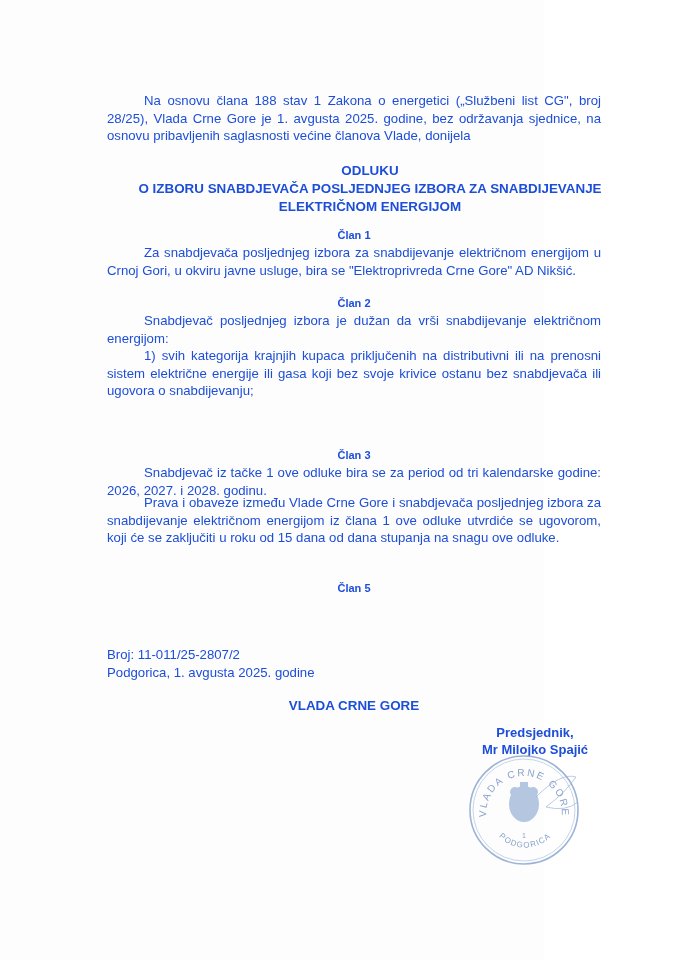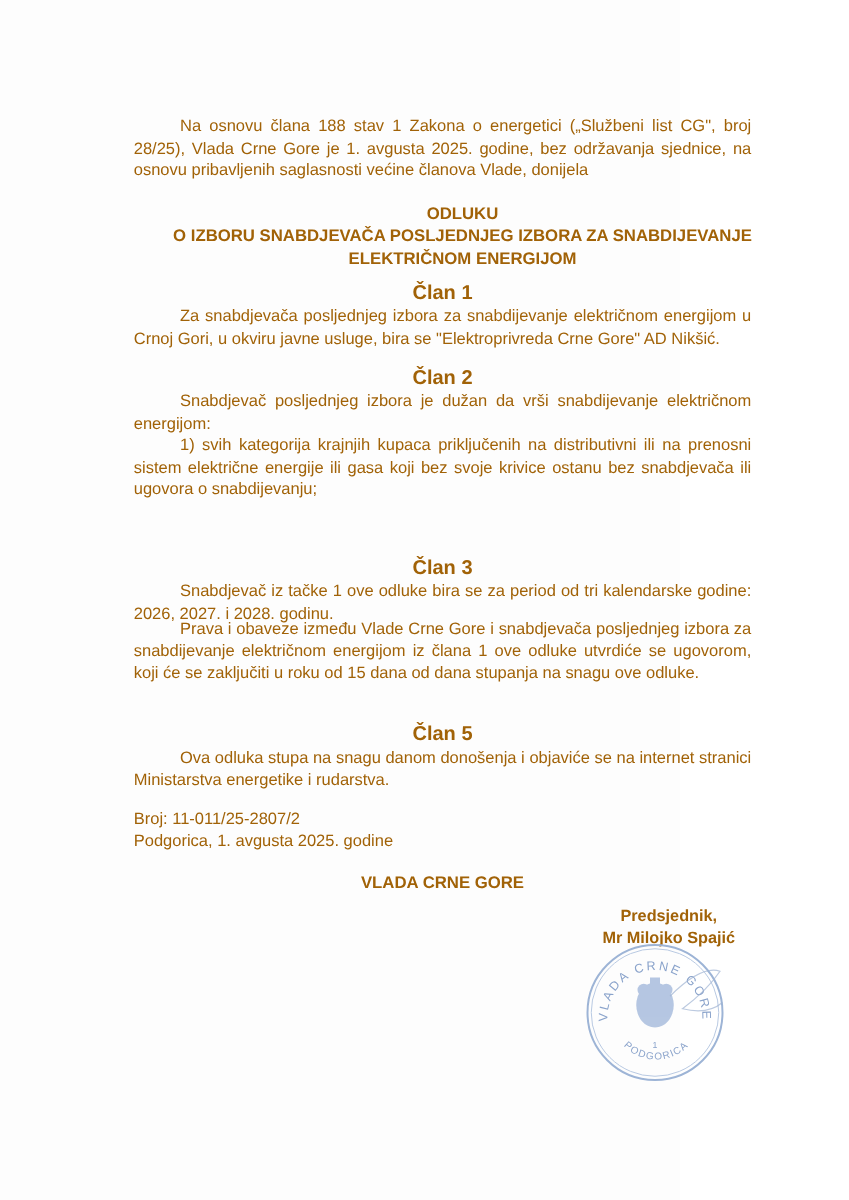--- a/index.html
+++ b/index.html
@@ -1,35 +1,35 @@
 <!DOCTYPE html>
 <html><head>
   <meta charset="utf-8">
   <style>
     html, body { margin: 0; padding: 0; background: #ffffff; }
     body { width: 679px; height: 960px; position: relative; overflow: hidden; }
     .page {
       position: absolute; left: 0; top: 0; width: 544px; height: 960px;
       background: #fdfdfd;
       font-family: "Liberation Sans", sans-serif;
-      color: #a16207;
+      color: #1d4ed8;
       font-size: 13.2px;
     }
     .block { position: absolute; left: 107px; width: 494px; }
     .p {
       line-height: 17.5px;
       text-align: justify;
       text-align-last: left;
       margin: 0;
     }
     .indent { text-indent: 37px; }
     .center { text-align: center; text-align-last: center; }
     .bold { font-weight: bold; }
     .title { font-weight: bold; text-align: center; line-height: 18px; font-size: 13.4px; }
-    .clan { font-weight: bold; text-align: center; font-size: 16px; line-height: 18px; }
+    .clan { font-weight: bold; text-align: center; font-size: 11px; line-height: 18px; }
     .stamp {
       position: absolute; left: 466px; top: 752px; width: 116px; height: 116px;
     }
   </style>
 </head>
 <body>
 
 <div class="page">
 
   <div class="block" style="top:92px;">
@@ -56,21 +56,20 @@
     <div class="clan">Član 3</div>
     <p class="p indent">Snabdjevač iz tačke 1 ove odluke bira se za period od tri kalendarske godine: 2026, 2027. i 2028. godinu.</p>
   </div>
 
   <div class="block" style="top:494px;">
     <p class="p indent">Prava i obaveze između Vlade Crne Gore i snabdjevača posljednjeg izbora za snabdijevanje električnom energijom iz člana 1 ove odluke utvrdiće se ugovorom, koji će se zaključiti u roku od 15 dana od dana stupanja na snagu ove odluke.</p>
   </div>
 
   <div class="block" style="top:579px;">
     <div class="clan">Član 5</div>
-    <p class="p indent">Ova odluka stupa na snagu danom donošenja i objaviće se na internet stranici Ministarstva energetike i rudarstva.</p>
   </div>
 
   <div class="block" style="top:646px;">
     <div class="p">Broj: 11-011/25-2807/2</div>
     <div class="p">Podgorica, 1. avgusta 2025. godine</div>
   </div>
 
   <div class="block" style="top:698px;">
     <div class="center bold" style="font-size:13.4px;">VLADA CRNE GORE</div>
   </div>

